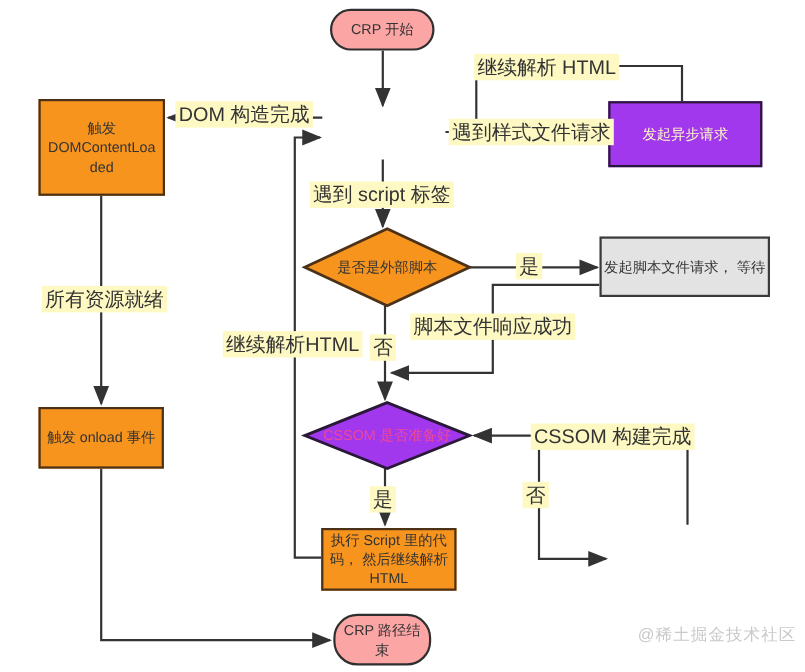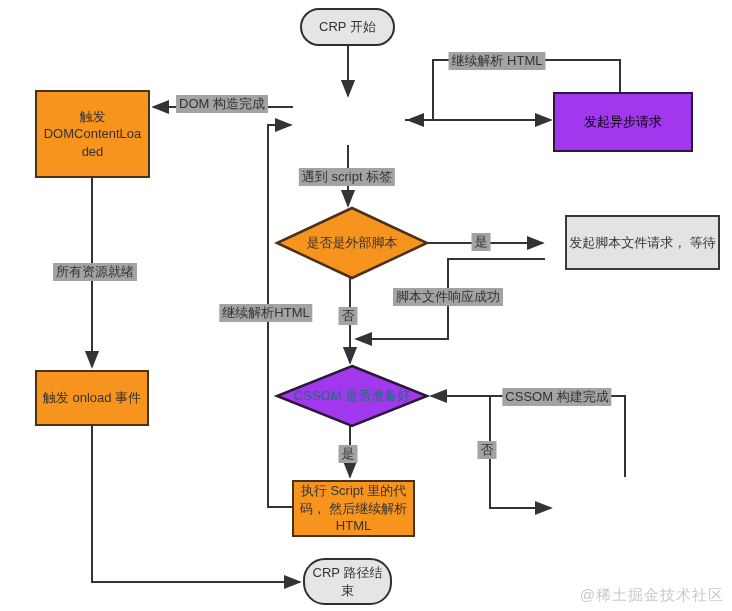--- a/index.html
+++ b/index.html
@@ -19,51 +19,51 @@
     align-items: center;
     justify-content: center;
     text-align: center;
     font-size: 13px;
     line-height: 1.35;
     color: #333333;
     overflow-wrap: anywhere;
     word-break: break-word;
   }
   .stadium {
-    background: #e5e5e5;
+    background: #fca5a5;
     border: 2px solid #2f2f2f;
     border-radius: 22px;
     padding: 16px 4px;
   }
   .rect-blue   { background: #A9D4EF; border: 2px solid #85B7DC; }
   .rect-orange { background: #F7941E; border: 2px solid #4a3118; }
-  .rect-purple { background: #A238EE; border: 2px solid #2a1838; color: #000000; }
-  .rect-gray   { background: #E3E3E3; border: 2px solid #3a3a3a; margin-left: 20px; }
+  .rect-purple { background: #A238EE; border: 2px solid #2a1838; color: #fef9c3; }
+  .rect-gray   { background: #E3E3E3; border: 2px solid #3a3a3a; }
   .nowrap { white-space: nowrap; }
   .diamond-label {
     position: absolute;
     transform: translate(-50%, -50%);
     font-size: 13px;
     color: #333333;
     white-space: nowrap;
     text-align: center;
   }
   .edge-label {
     position: absolute;
     transform: translate(-50%, -50%);
-    background: #a3a3a3;
+    background: #fef9c3;
     padding: 0 3px;
-    font-size: 13px;
+    font-size: 18px;
     color: #333333;
     white-space: nowrap;
   }
   .watermark {
     position: absolute;
     right: 8px;
-    bottom: 6px;
+    bottom: 24px;
     font-size: 15px;
     color: #c9c9c9;
     letter-spacing: 1px;
   }
 </style>
 </head>
 <body>
 
 <div class="canvas">
 
@@ -116,24 +116,25 @@
   <div class="node rect-gray nowrap" style="left:545px; top:215px; width:155px; height:55px;">发起脚本文件请求， 等待</div>
 
   <div class="node rect-orange" style="left:35px; top:370px; width:114px; height:56px;">触发 onload 事件</div>
 
   <div class="node rect-orange" style="left:292px; top:480px; width:123px; height:57px; padding:0 3px;">执行 Script 里的代码， 然后继续解析 HTML</div>
 
 
   <div class="node stadium" style="left:303px; top:558px; width:89px; height:47px;">CRP 路径结束</div>
 
   <div class="diamond-label" style="left:352px; top:243px;">是否是外部脚本</div>
-  <div class="diamond-label" style="left:352px; top:396px; color:#0f766e;">CSSOM 是否准备好</div>
+  <div class="diamond-label" style="left:352px; top:396px; color:#ec4899;">CSSOM 是否准备好</div>
 
   <div class="edge-label" style="left:222px; top:104px;">DOM 构造完成</div>
   <div class="edge-label" style="left:497px; top:61px;">继续解析 HTML</div>
+  <div class="edge-label" style="left:483px; top:120px;">遇到样式文件请求</div>
   <div class="edge-label" style="left:347px; top:177px;">遇到 script 标签</div>
   <div class="edge-label" style="left:481px; top:242px;">是</div>
   <div class="edge-label" style="left:448px; top:297px;">脚本文件响应成功</div>
   <div class="edge-label" style="left:266px; top:313px;">继续解析HTML</div>
   <div class="edge-label" style="left:348px; top:316px;">否</div>
   <div class="edge-label" style="left:95px; top:272px;">所有资源就绪</div>
   <div class="edge-label" style="left:557px; top:397px;">CSSOM 构建完成</div>
   <div class="edge-label" style="left:348px; top:454px;">是</div>
   <div class="edge-label" style="left:487px; top:450px;">否</div>
 

